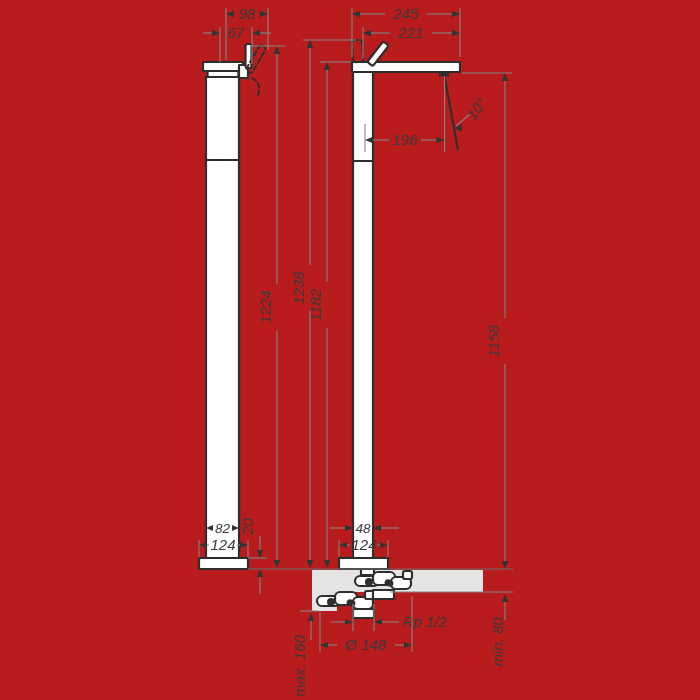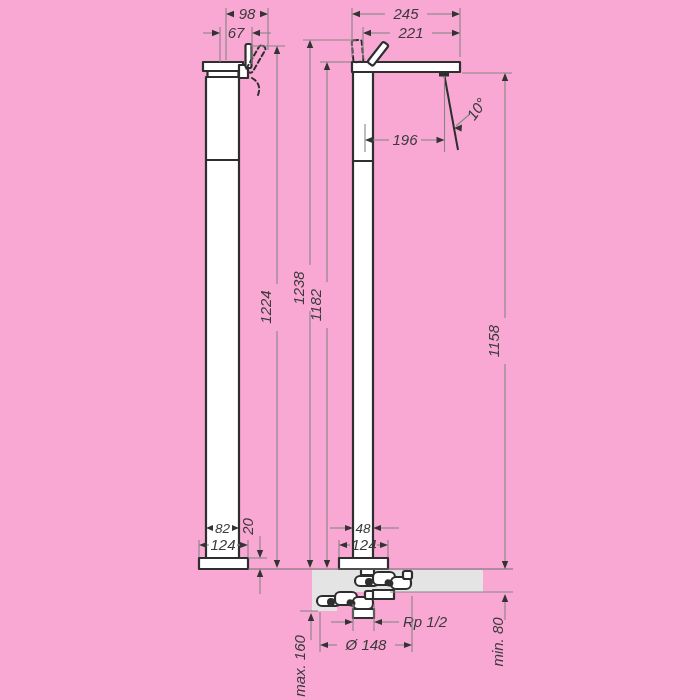--- a/index.html
+++ b/index.html
@@ -1,16 +1,16 @@
 <!DOCTYPE html>
 <html><head>
 <meta charset="utf-8">
 <style>
   html,body{margin:0;padding:0;background:#ffffff;}
-  .stage{width:700px;height:700px;background:#f9a8d4;position:relative;overflow:hidden;}
+  .stage{width:700px;height:700px;background:#b91c1c;position:relative;overflow:hidden;}
   svg{display:block;}
   .p2{fill:#ffffff;stroke:#2e2e2e;stroke-width:2.2;stroke-linejoin:round;}
   .p1{fill:none;stroke:#2e2e2e;stroke-width:2;stroke-linejoin:round;}
   .pf{fill:#2e2e2e;stroke:none;}
   .dash{fill:none;stroke:#2e2e2e;stroke-width:2;stroke-dasharray:4.5 3.2;stroke-linecap:round;}
   .dl{stroke:#858585;stroke-width:1.1;fill:none;}
   .bl{stroke:#6e6e6e;stroke-width:1.2;fill:none;}
   .ah{fill:#333333;stroke:none;}
   .floor{fill:#e4e4e4;stroke:none;}
   .dt{font:italic 15px "Liberation Sans", sans-serif;fill:#3a3a3a;text-anchor:middle;}

